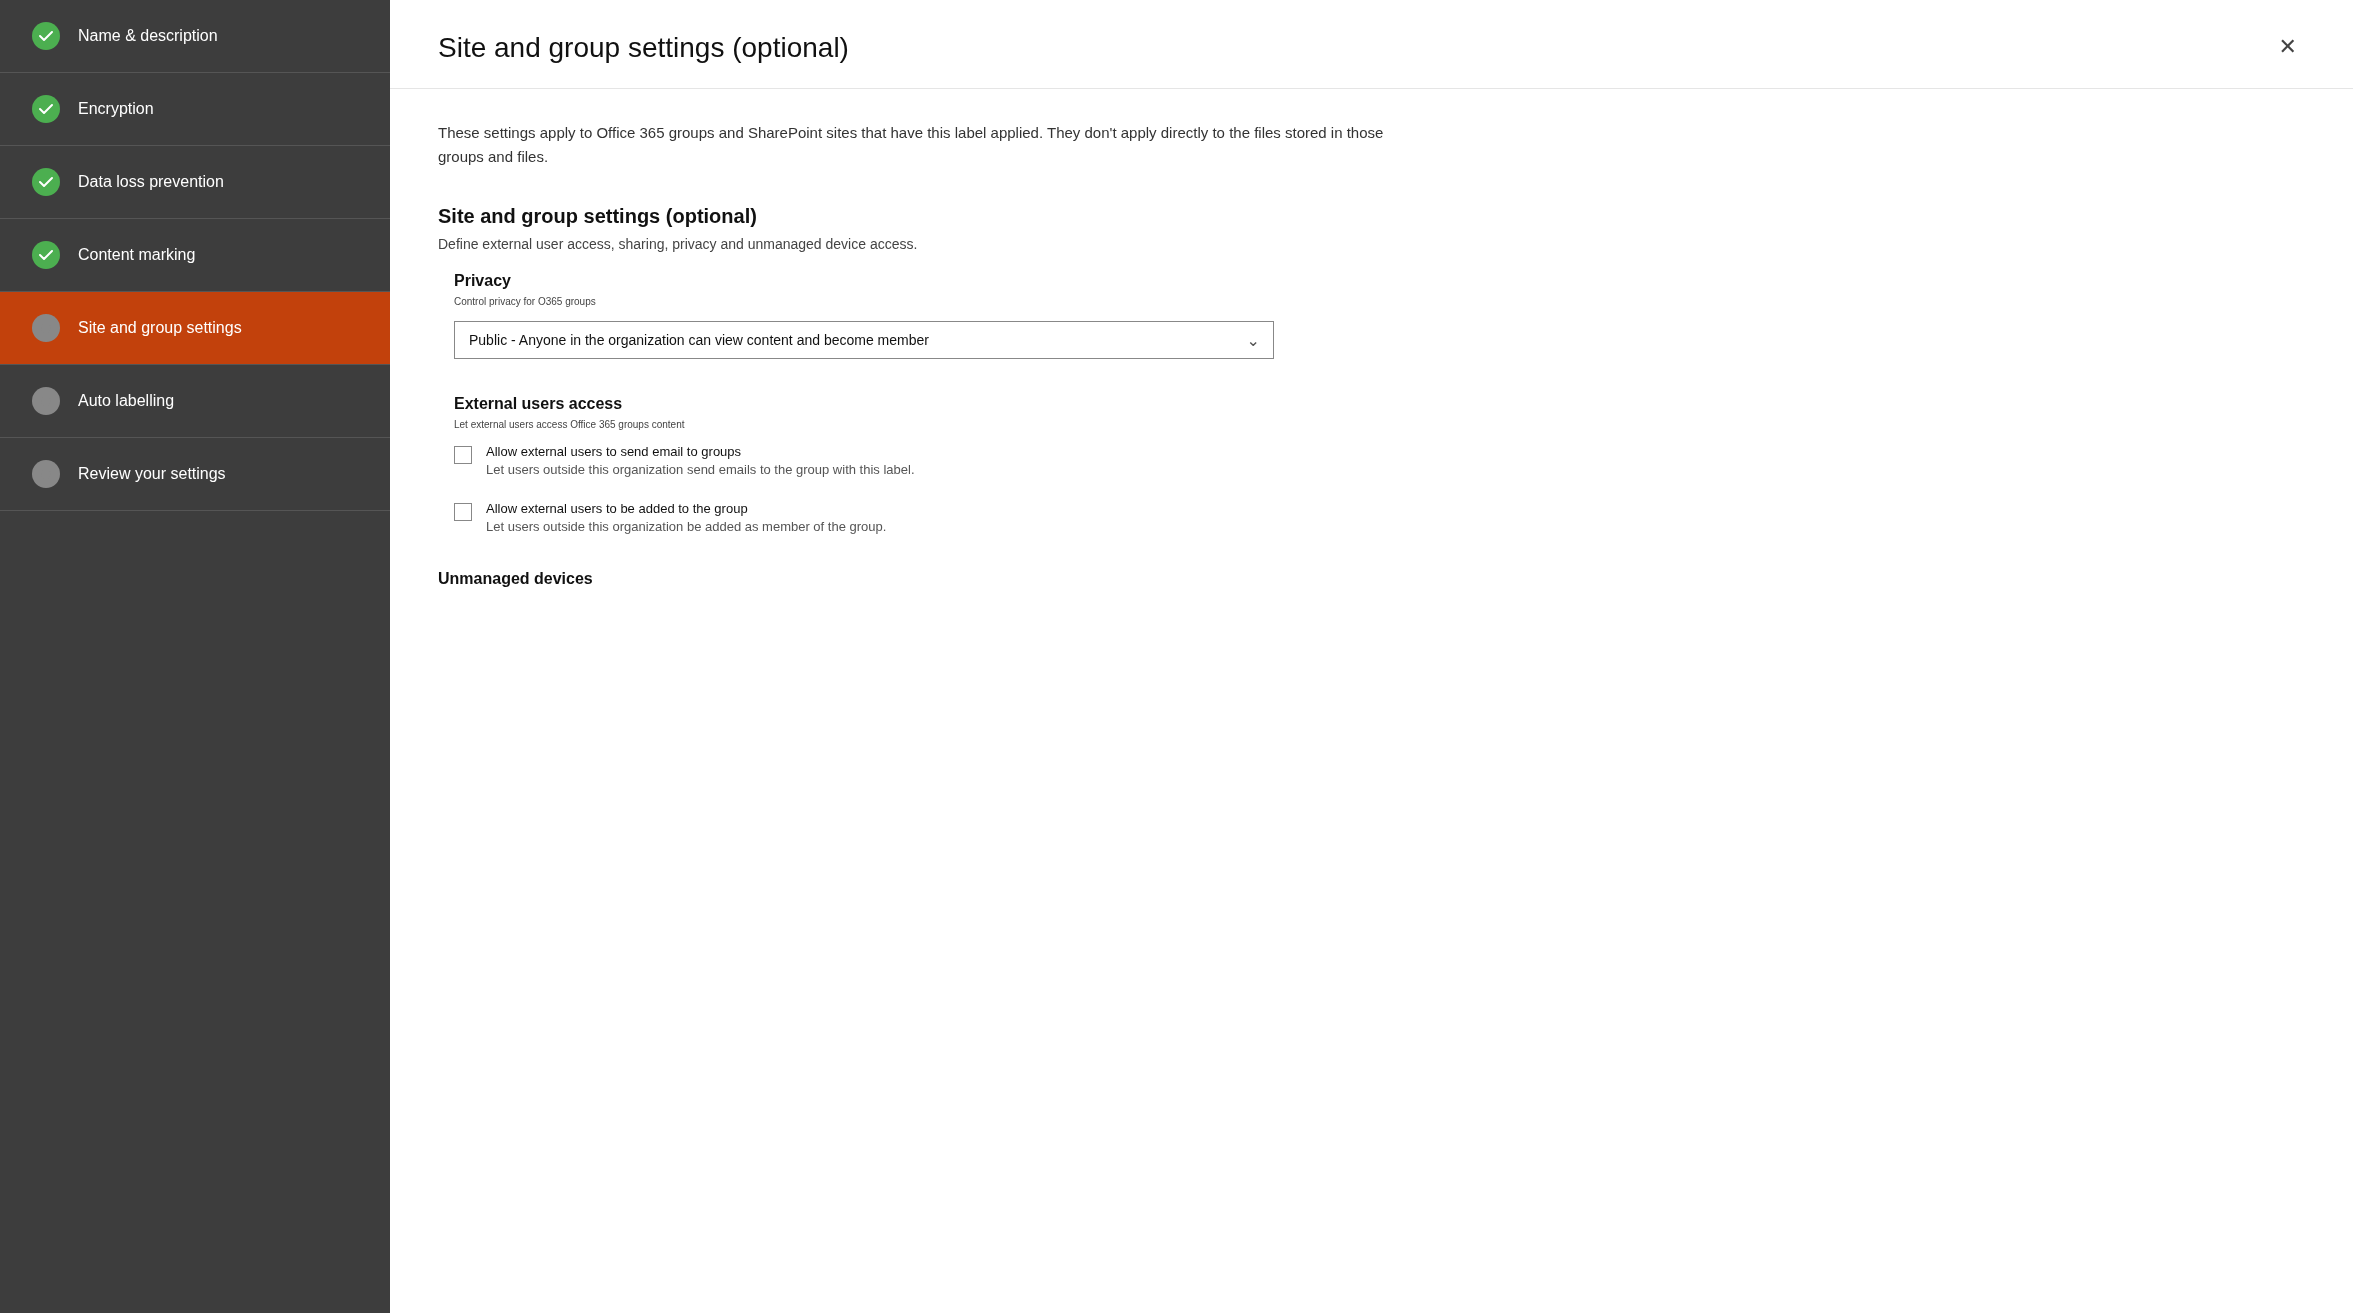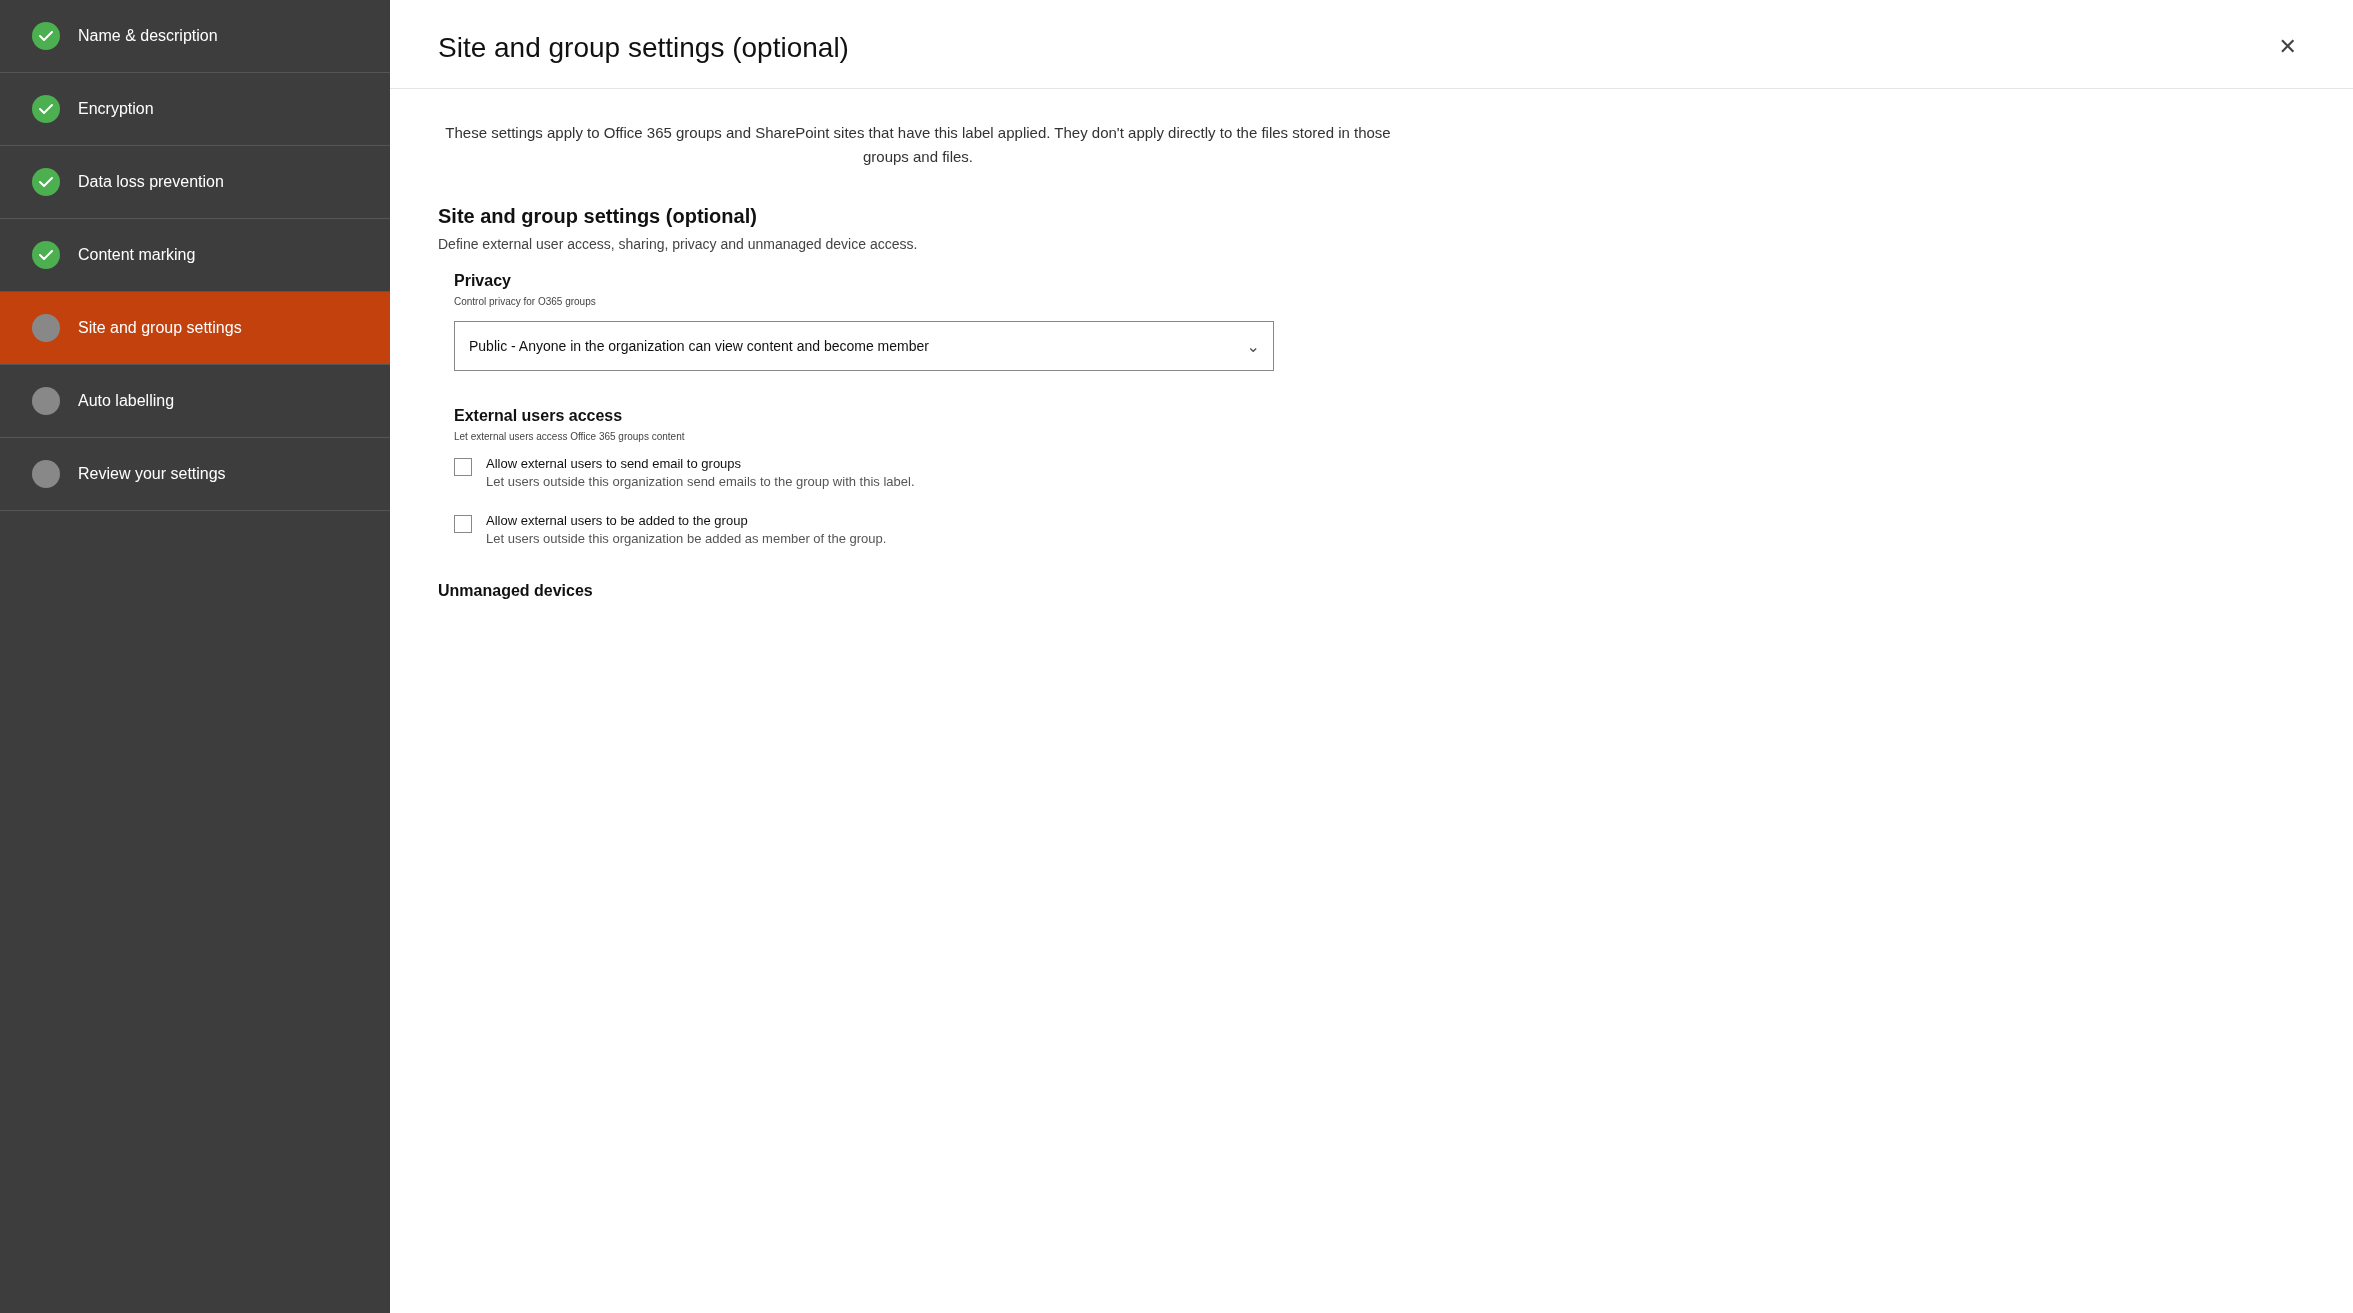--- a/index.html
+++ b/index.html
@@ -111,21 +111,20 @@
       overflow-y: auto;
       padding: 32px 48px;
     }
 
     .description-text {
       font-size: 15px;
       color: #333;
       line-height: 1.6;
       margin-bottom: 36px;
       max-width: 960px;
-      text-align: center;
     }
 
     .section-title {
       font-size: 20px;
       font-weight: 600;
       color: #111;
       margin-bottom: 8px;
     }
 
     .section-subtitle {
@@ -185,21 +184,21 @@
     .settings-section-desc {
       font-size: 10px;
       color: #444;
       margin-bottom: 14px;
     }
 
     
     .dropdown-select {
       width: 820px;
       max-width: 100%;
-      padding: 16px 14px;
+      padding: 10px 14px;
       font-size: 14px;
       border: 1px solid #888;
       background: #fff;
       color: #111;
       appearance: none;
       -webkit-appearance: none;
       cursor: pointer;
       position: relative;
     }
 

